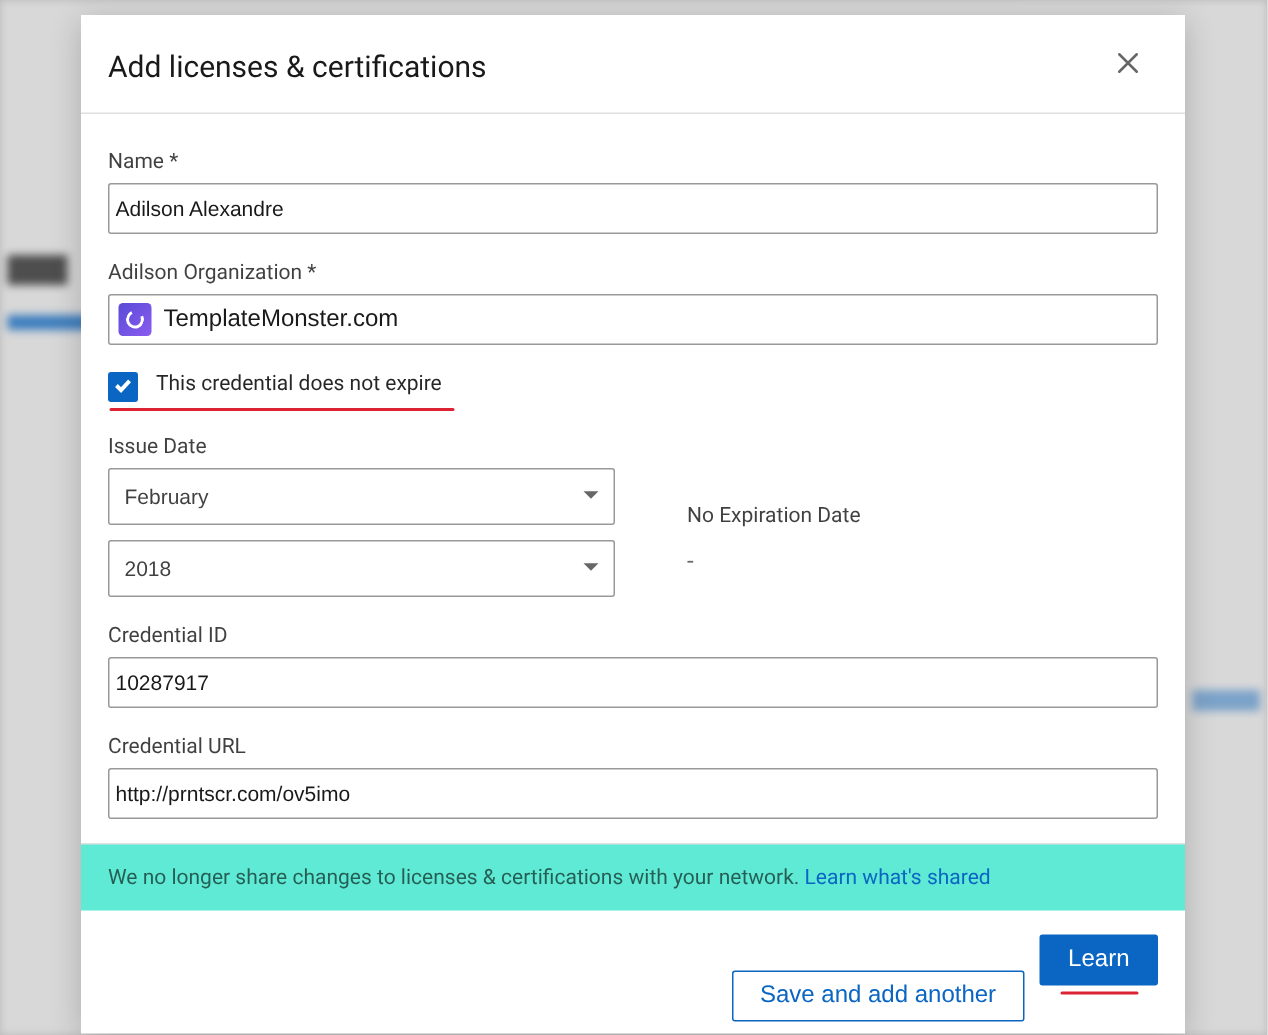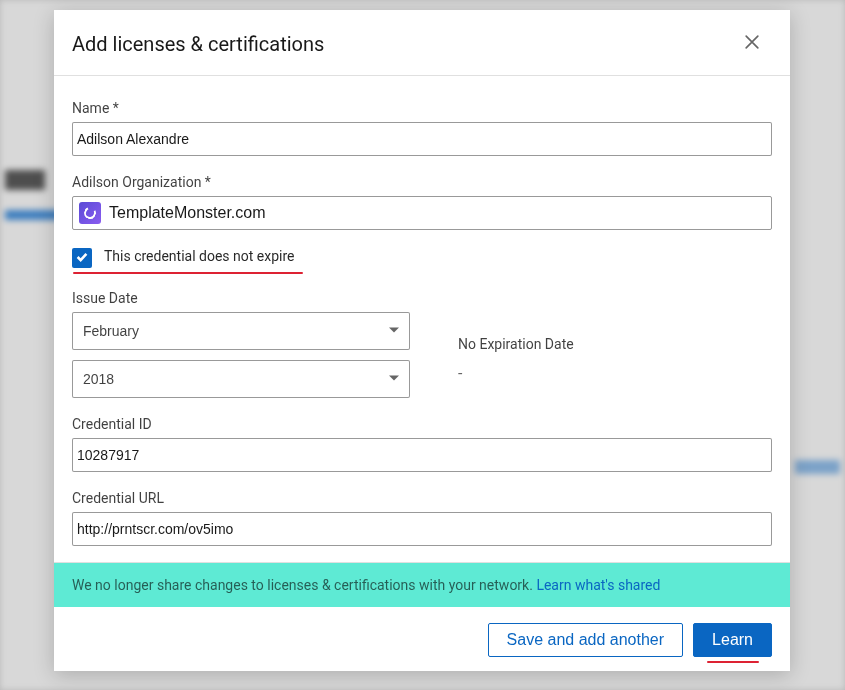--- a/index.html
+++ b/index.html
@@ -175,20 +175,21 @@
     border-radius: 2px;
     font-size: 16px;
     font-weight: 500;
     padding: 0 18px;
     cursor: pointer;
   }
   .btn-outline {
     background: #fff;
     border: 1px solid #0a66c2;
     color: #0a66c2;
+    margin-top: 24px;
   }
   .btn-primary-wrap { display:flex; flex-direction:column; align-items:center; gap:4px;}
   .btn-primary {
     background: #0a66c2;
     border: 1px solid #0a66c2;
     color: #fff;
   }
   .red-underline-sm {
     height: 2px; width: 52px; background:#d23; border-radius:1px;
   }

